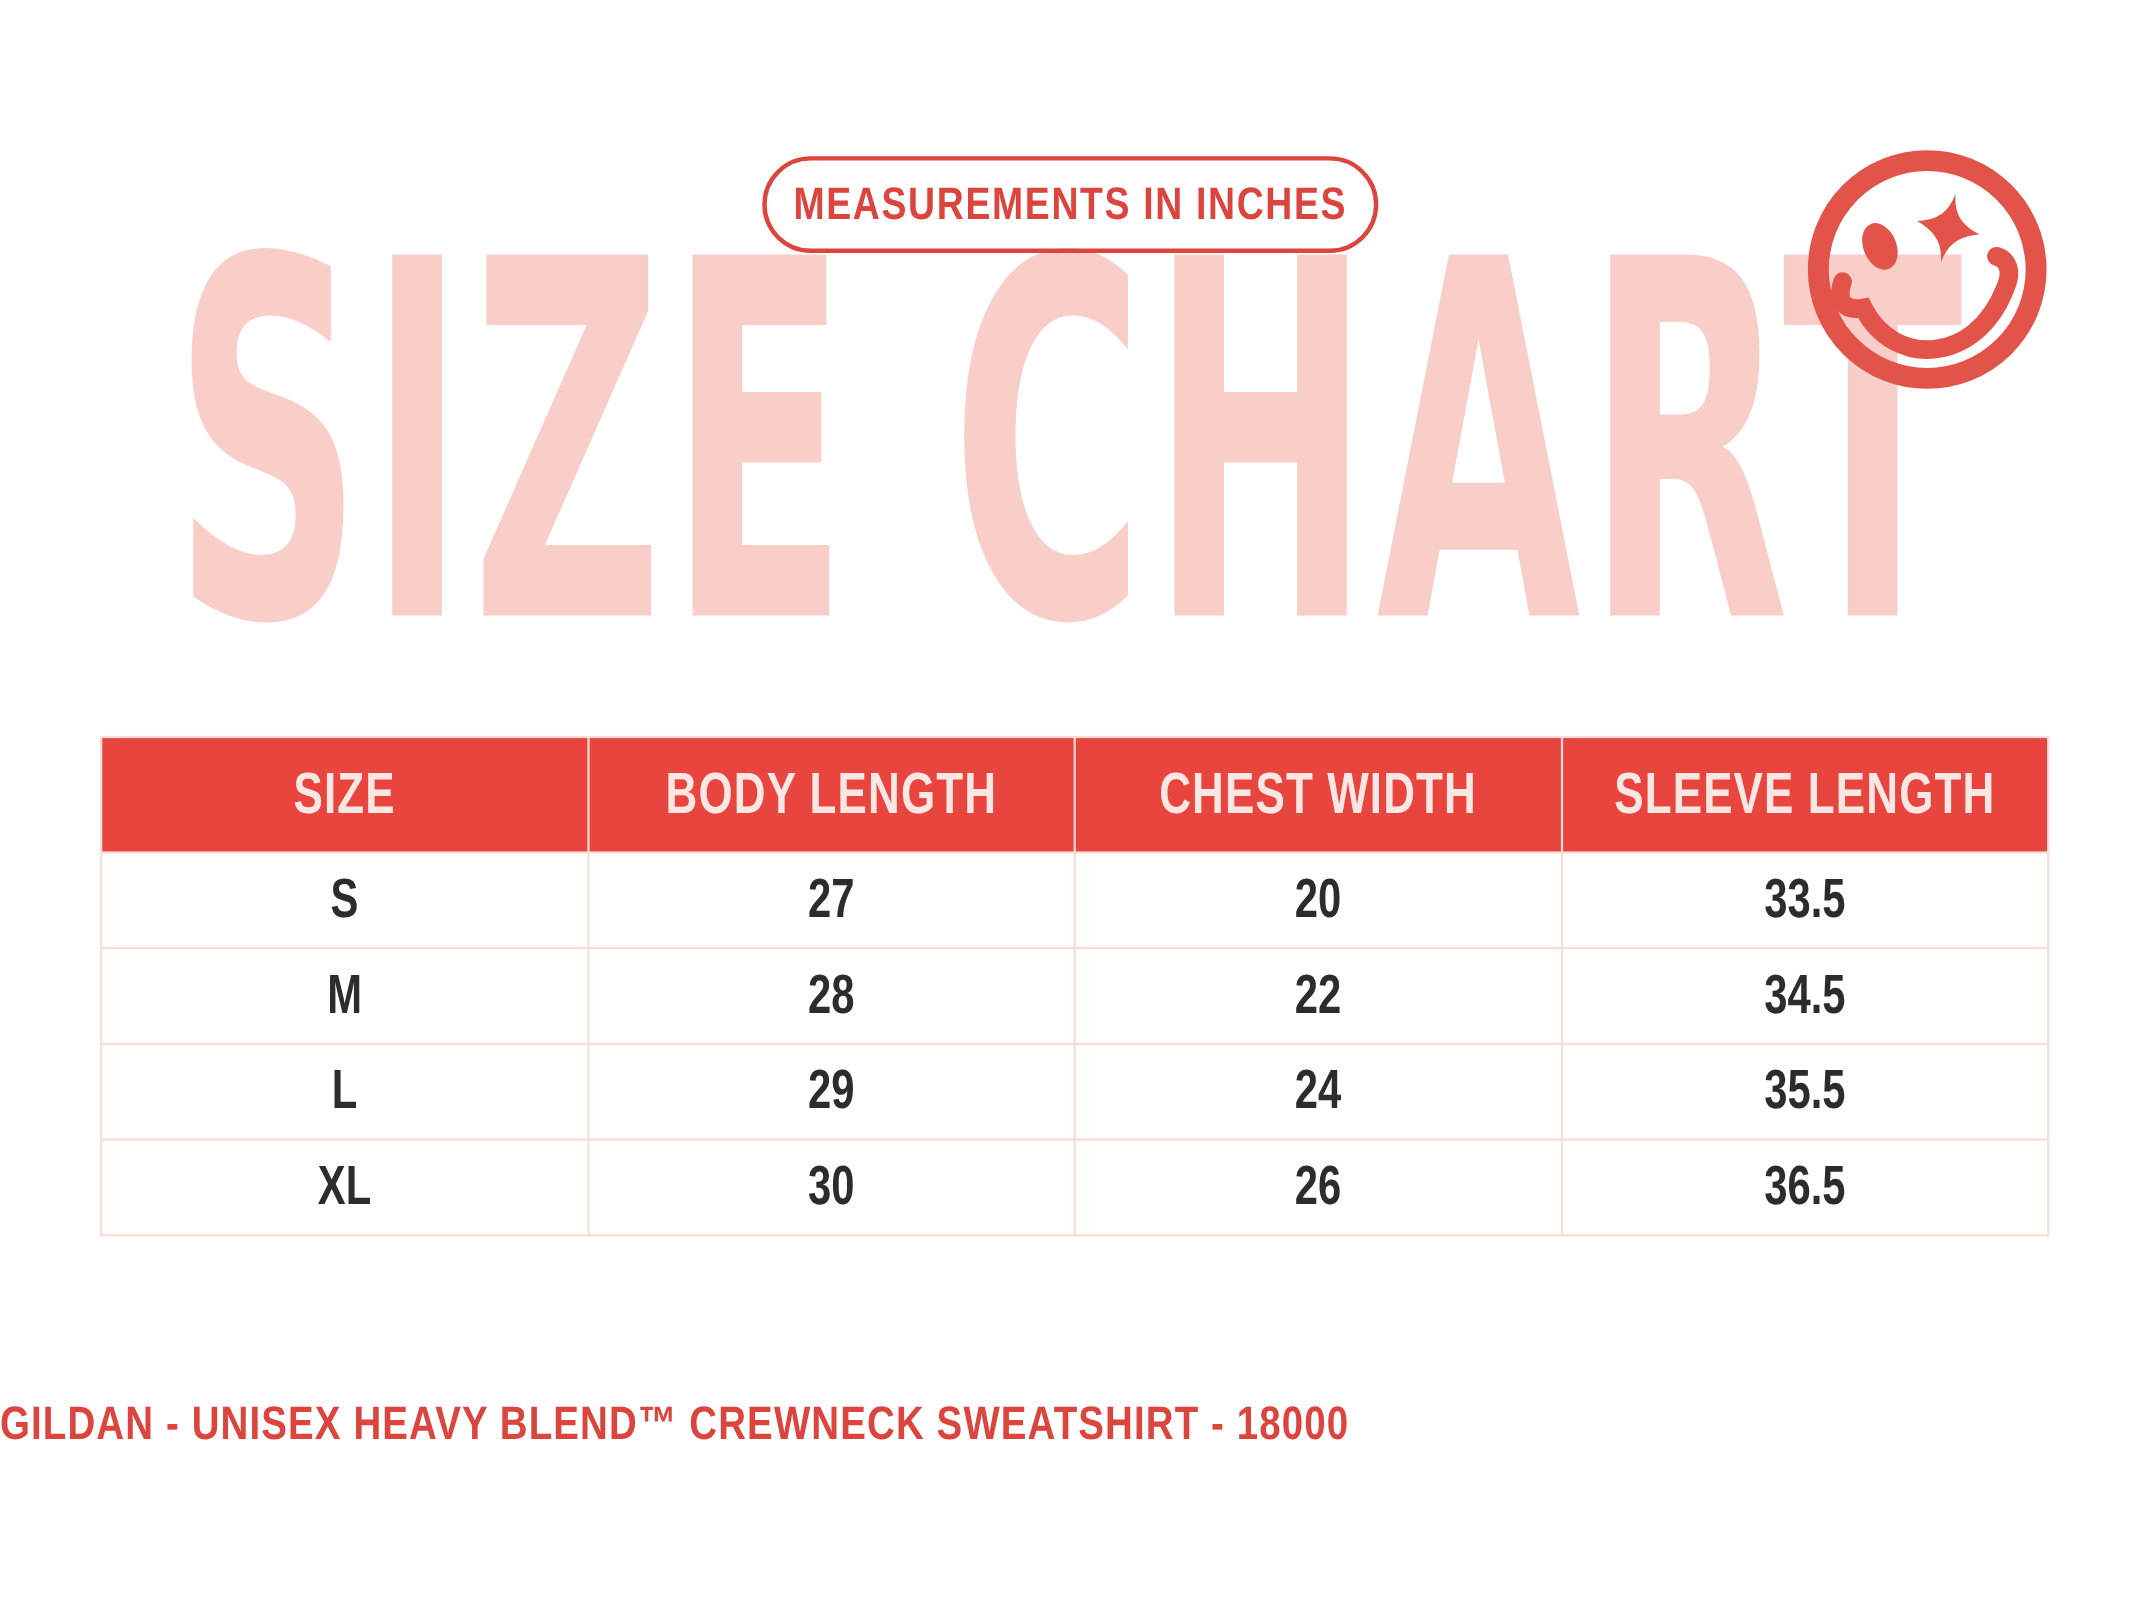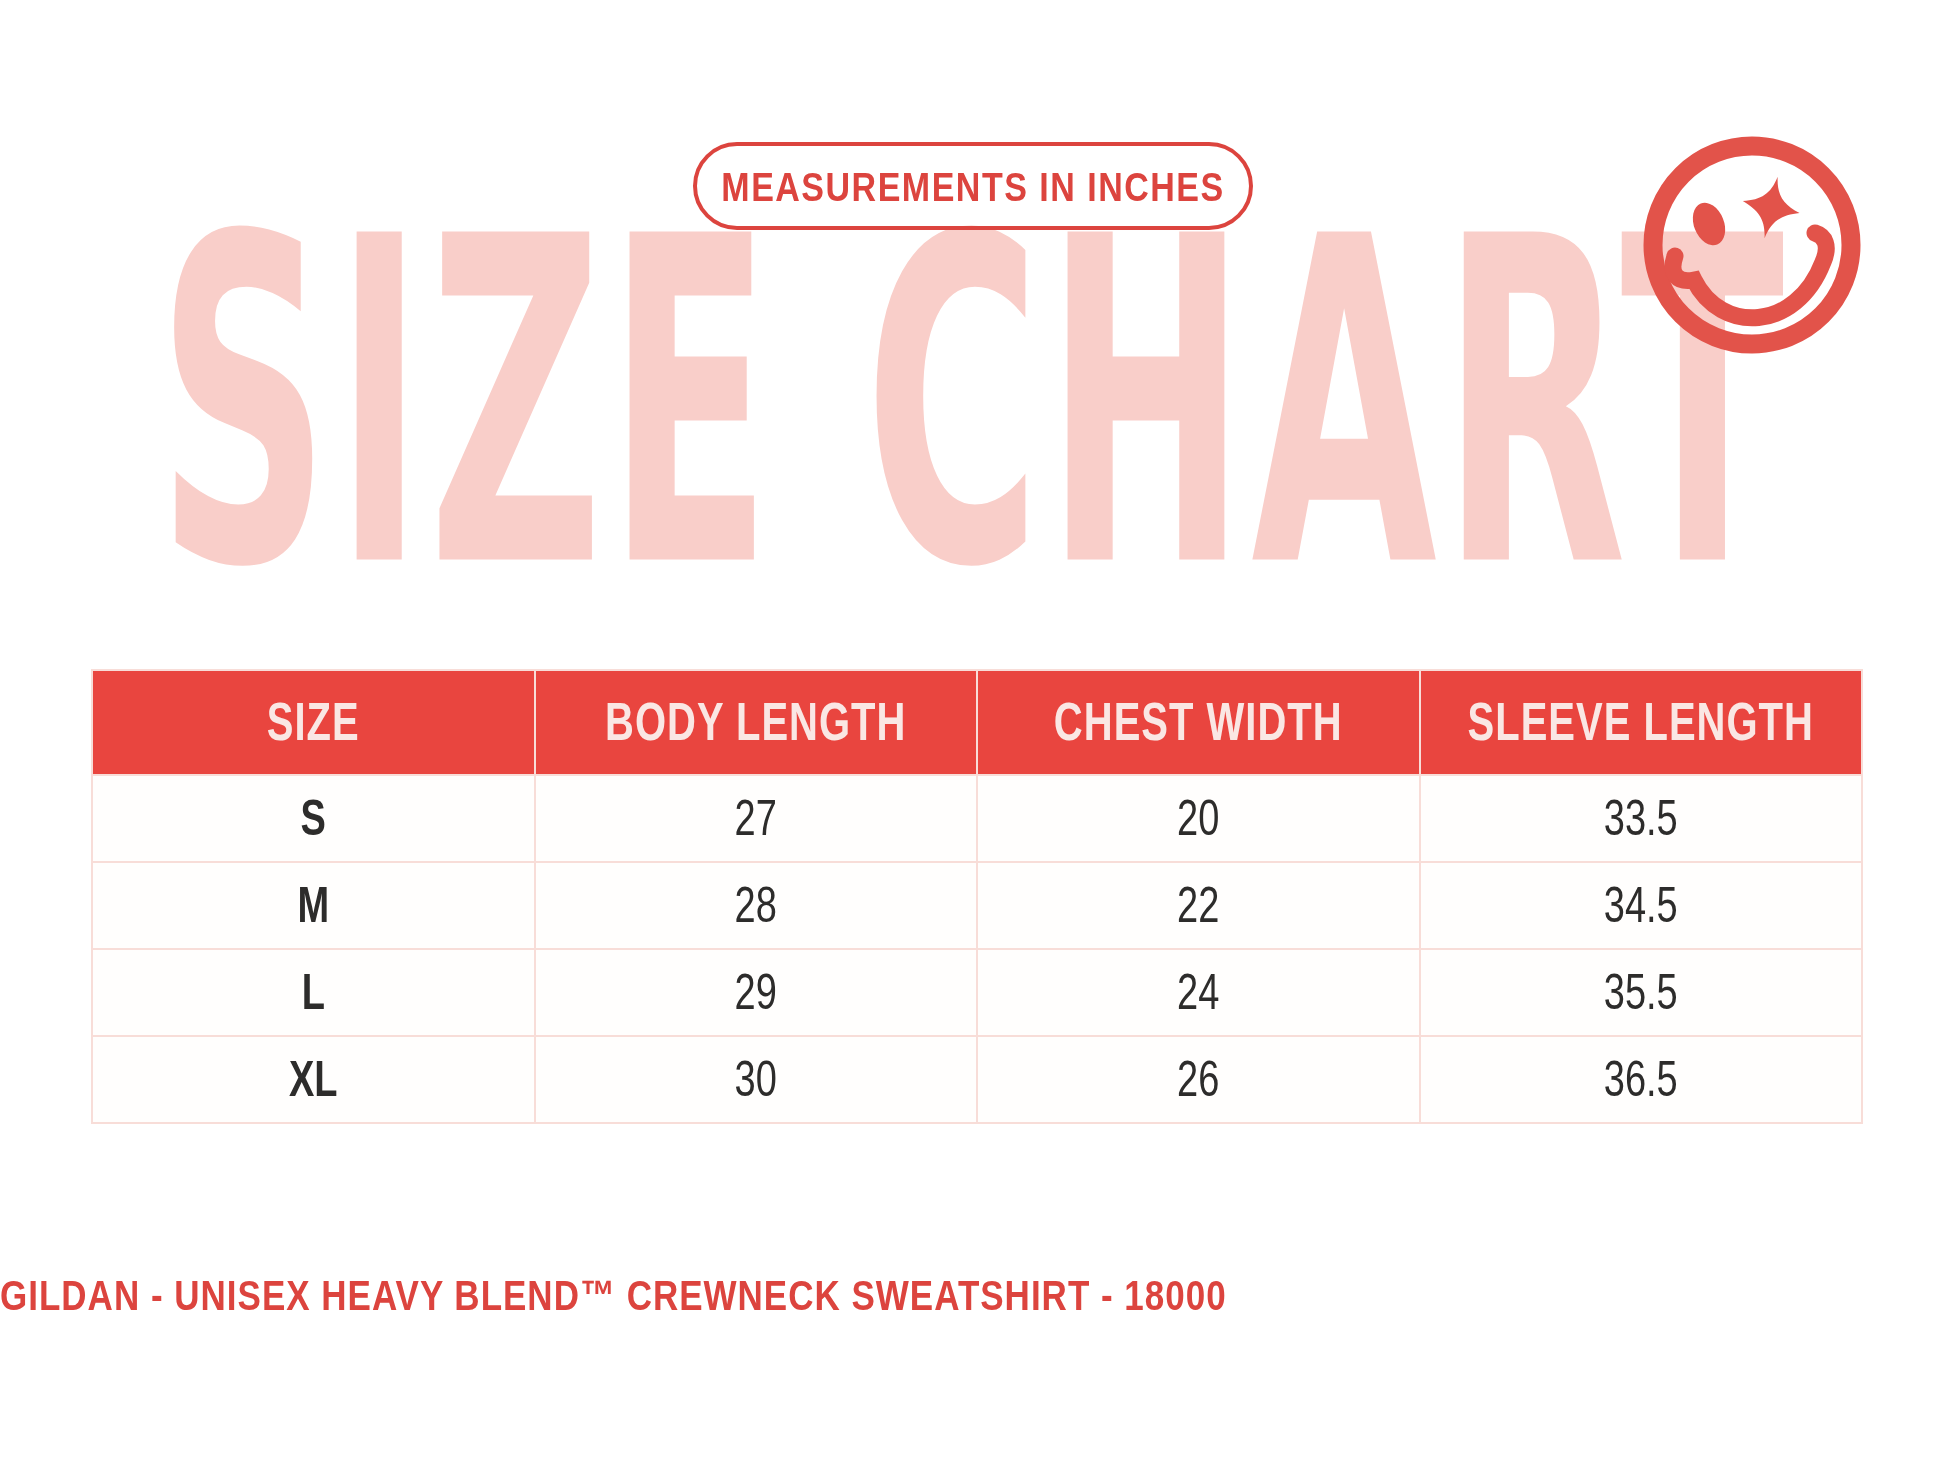--- a/index.html
+++ b/index.html
@@ -50,21 +50,21 @@
   table.size-table th{
     height:101px;background:var(--header-red);
     color:var(--header-text);
     font-size:40px;font-weight:bold;letter-spacing:1px;
     text-align:center;vertical-align:middle;
     border:2px solid var(--border-pink);
   }
   table.size-table td{
     height:83px;text-align:center;vertical-align:middle;
     border:2px solid var(--border-pink);
-    color:var(--cell-text);font-size:38px;font-weight:normal;
+    color:var(--cell-text);font-size:38px;font-weight:bold;
     background:#fffefd;
   }
   table.size-table td.size-col{font-weight:bold;}
 
   
   .footer{
     position:absolute;left:0;top:1275px;width:100%;
     text-align:left;color:var(--accent-red);
     font-size:35px;font-weight:bold;letter-spacing:1px;
     z-index:2;

